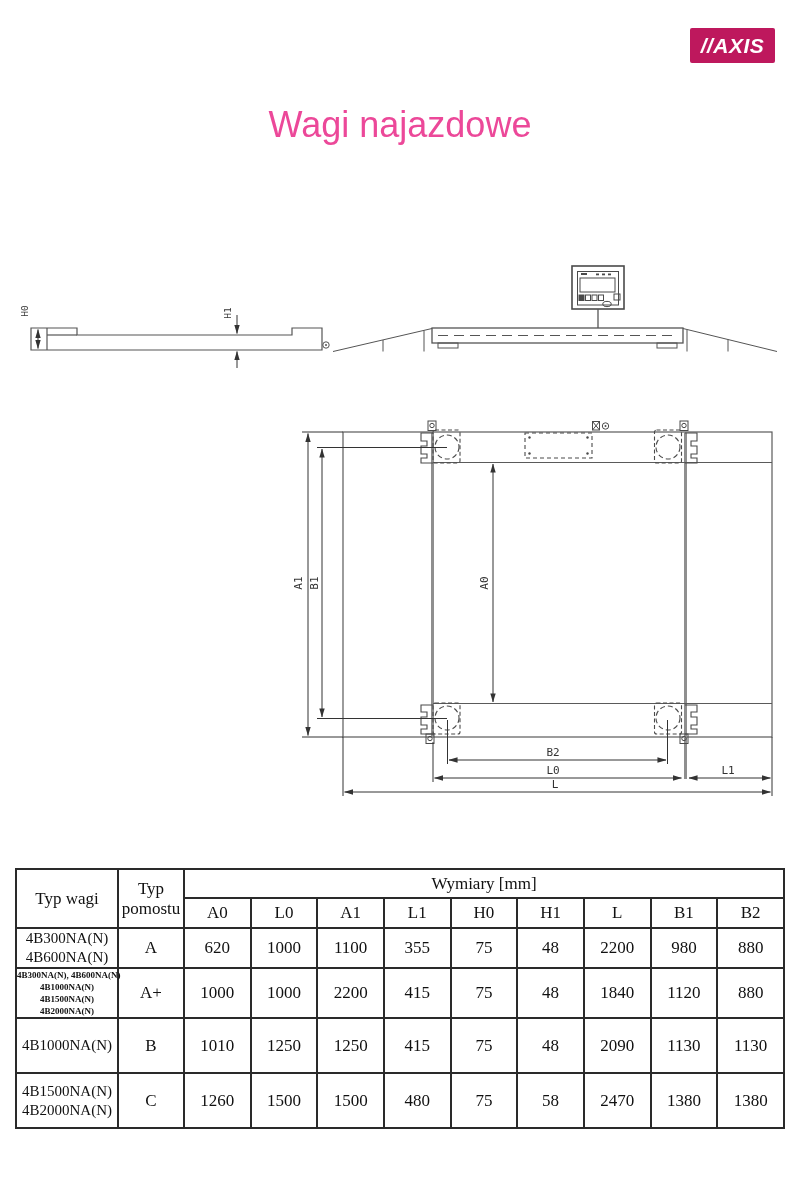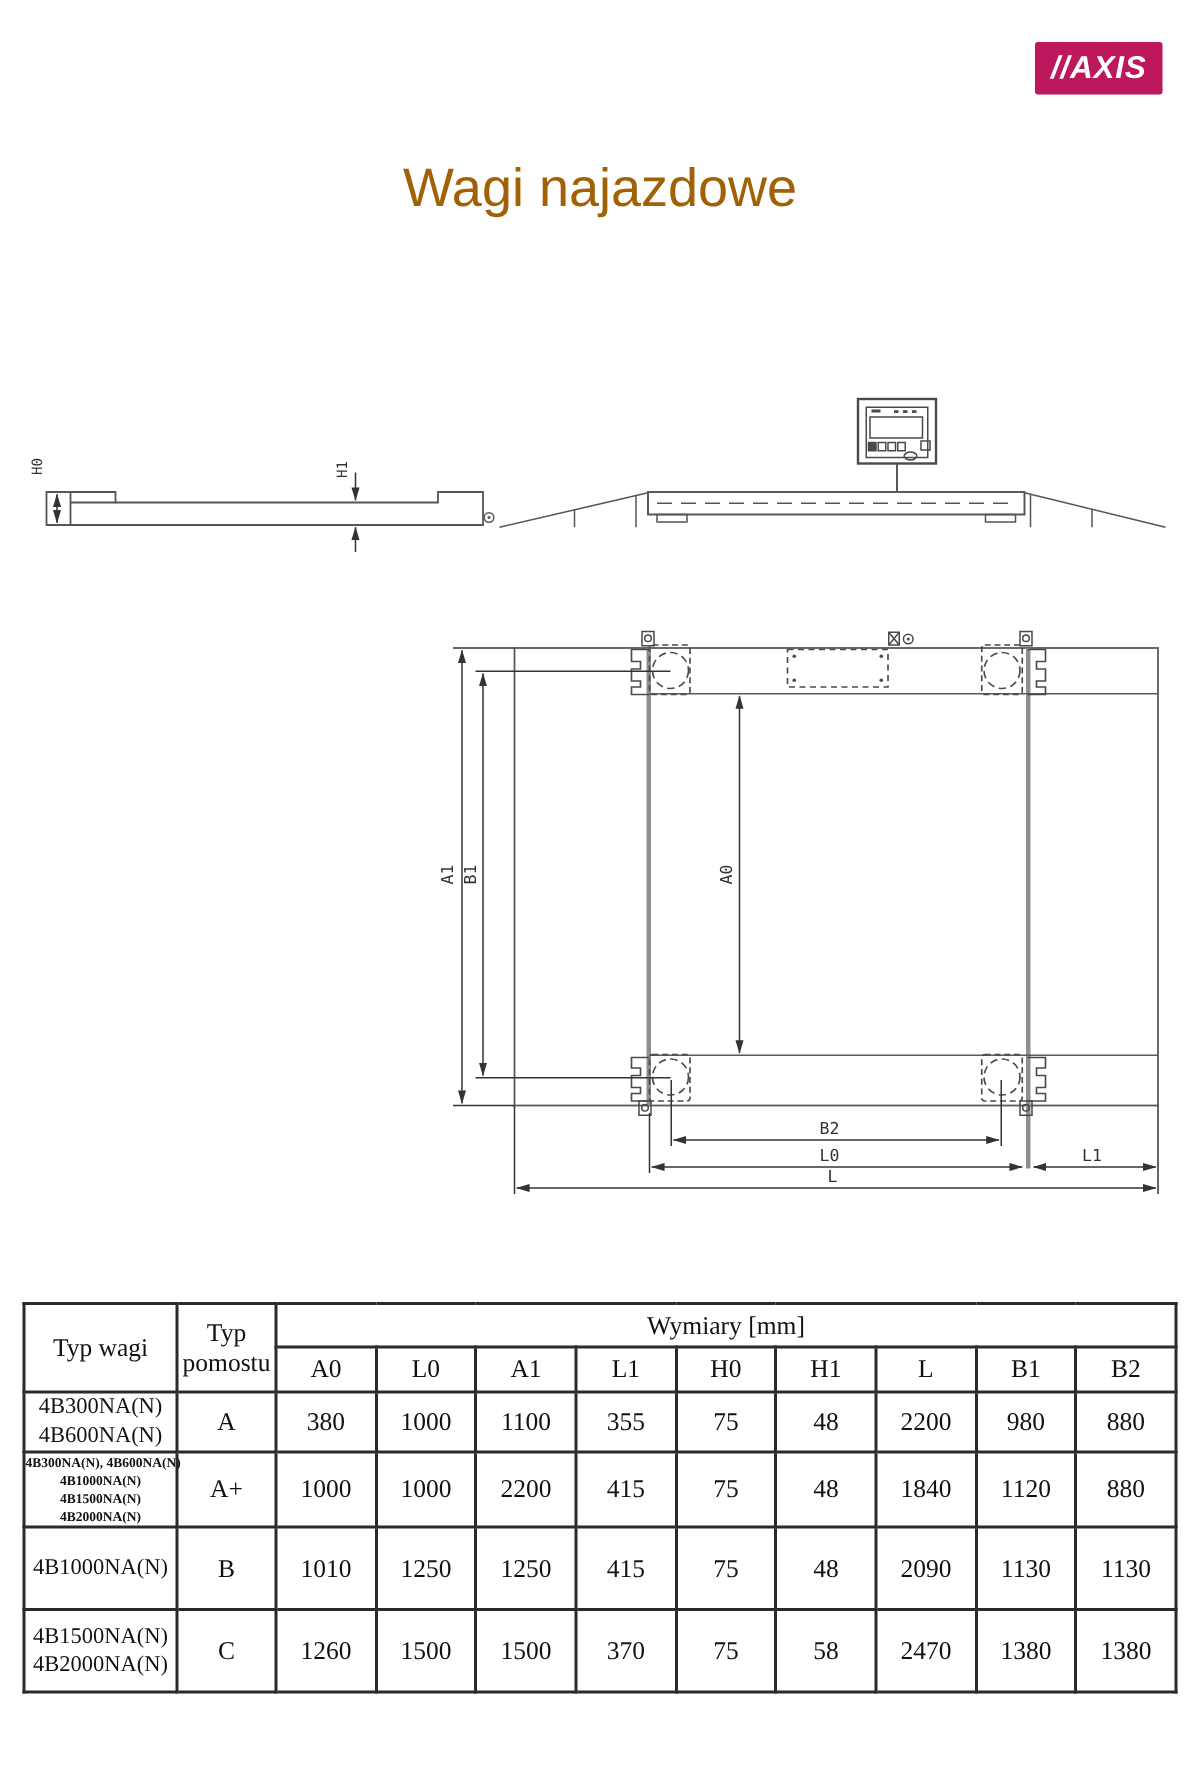--- a/index.html
+++ b/index.html
@@ -3,21 +3,21 @@
 <meta charset="utf-8">
 <style>
   html,body{margin:0;padding:0;}
   body{width:800px;height:1188px;background:#ffffff;position:relative;overflow:hidden;
        font-family:"Liberation Sans",sans-serif;}
   .logo{position:absolute;left:690px;top:28px;width:85px;height:35px;border-radius:2px;
         display:flex;align-items:center;justify-content:center;}
   .logo span{color:#fff;font-style:italic;font-weight:bold;font-size:21px;letter-spacing:.5px;
         font-family:"Liberation Sans",sans-serif;}
   .title{position:absolute;top:104px;left:0;width:100%;text-align:center;
-        font-size:36px;color:#a16207;font-weight:400;}
+        font-size:36px;color:#ec4899;font-weight:400;}
   svg.drawing{position:absolute;left:0;top:0;}
   .dim-table{position:absolute;left:15px;top:868px;}
   table{border-collapse:collapse;table-layout:fixed;width:770px;
         font-family:"Liberation Serif",serif;color:#111;}
   td{border:2px solid #2a2a2a;text-align:center;vertical-align:middle;padding:0;font-size:17px;}
   td.models{font-size:15px;line-height:1.25;}
   td.models-small div{font-size:9px;font-weight:bold;line-height:1.35;white-space:nowrap;}
   .dlabel{font-family:"DejaVu Sans Mono",monospace;fill:#333;}
 </style>
 </head>
@@ -200,21 +200,21 @@
       <td>B1</td>
       <td>B2</td>
     </tr>
 
     <tr style="height:36px">
       <td class="models">
         <div>4B300NA(N)</div>
         <div>4B600NA(N)</div>
       </td>
       <td>A</td>
-      <td>380</td>
+      <td>620</td>
       <td>1000</td>
       <td>1100</td>
       <td>355</td>
       <td>75</td>
       <td>48</td>
       <td>2200</td>
       <td>980</td>
       <td>880</td>
     </tr>
 
@@ -255,21 +255,21 @@
 
     <tr style="height:55px">
       <td class="models">
         <div>4B1500NA(N)</div>
         <div>4B2000NA(N)</div>
       </td>
       <td>C</td>
       <td>1260</td>
       <td>1500</td>
       <td>1500</td>
-      <td>370</td>
+      <td>480</td>
       <td>75</td>
       <td>58</td>
       <td>2470</td>
       <td>1380</td>
       <td>1380</td>
     </tr>
   </tbody>
 </table>
 </div>
 

